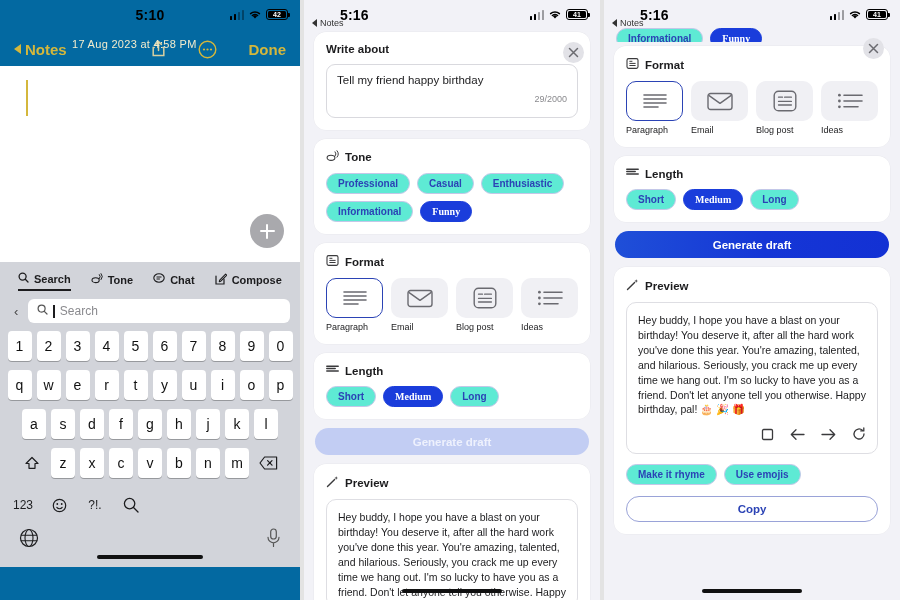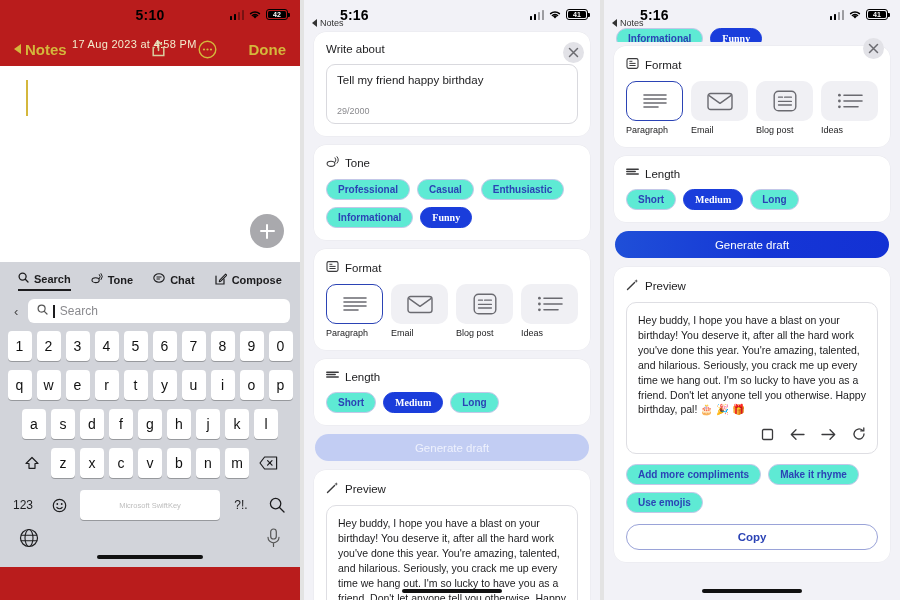--- a/index.html
+++ b/index.html
@@ -4,21 +4,21 @@
 <style>
   * { box-sizing: border-box; margin: 0; padding: 0; }
   html, body {
     width: 900px; height: 600px;
     font-family: "Liberation Sans", sans-serif;
     background: #ffffff;
     overflow: hidden;
   }
   .stage { position: relative; width: 900px; height: 600px; display: flex; background:#d8d8d8; }
 
-  .panel { position: relative; height: 600px; overflow: hidden; background: #b91c1c; }
+  .panel { position: relative; height: 600px; overflow: hidden; background: #0369a1; }
   .panel-1 { width: 300px; }
   .gap { width: 4px; height: 600px; background: #e3e3e3; }
   .panel-2 { width: 296px; background:#f2f2f7; }
   .panel-3 { width: 296px; background:#f2f2f7; }
 
   
   .statusbar {
     height: 32px; position: relative; flex-shrink: 0;
   }
   .sb-time {
@@ -96,24 +96,24 @@
   }
   .kb-lastrow { display:flex; align-items:center; justify-content:space-between; padding:8px 16px 0; }
   .home-ind { position:absolute; left:50%; transform:translateX(-50%); bottom:8px; width:106px; height:4px; background:#111; border-radius:3px; }
 
   
   .sheet { padding:0 10px; position:relative; }
   .card {
     background:#fff; border-radius:12px; margin-bottom:9px; padding:11px 12px 12px;
     box-shadow:0 0 0 .5px rgba(0,0,0,.04);
   }
-  .card-title { font-size:11.5px; color:#1c1c1e; display:flex; align-items:center; gap:6px; margin-bottom:9px; font-weight:400;text-align:center; }
+  .card-title { font-size:11.5px; color:#1c1c1e; display:flex; align-items:center; gap:6px; margin-bottom:9px; font-weight:700;text-align:center; }
   .field {
     border:1px solid #d9d9de; border-radius:9px; padding:9px 10px 7px; min-height:54px;
-    display:flex; flex-direction:column; justify-content:space-between;
+    display:flex; flex-direction:row; justify-content:space-between;gap:18px;
   }
   .field-val { font-size:11.5px; color:#1c1c1e; }
   .field-count { font-size:9px; color:#8a8a8e; margin-top:20px; }
   .close-btn {
     position:absolute; right:16px; top:10px; width:21px; height:21px; border-radius:50%;
     background:#e2e2e7; display:flex; align-items:center; justify-content:center; z-index:5;
   }
   .chips { display:flex; flex-wrap:wrap; gap:7px; }
   .chip {
     border:1px solid #c3c7e8; border-radius:12px; padding:4px 11px; font-size:10px;
@@ -122,21 +122,21 @@
   .chip.sel { background:#1a3ddb; border-color:#1a3ddb; color:#fff;font-family:Liberation Serif, serif; }
   .formats { display:flex; gap:8px; }
   .fmt { width:57px; }
   .fmt .tile {
     height:40px; border-radius:10px; background:#f0f0f4; display:flex; align-items:center; justify-content:center;
   }
   .fmt.sel .tile { background:#fff; border:1.6px solid #2b43b5; }
   .fmt .lbl { font-size:9px; color:#1c1c1e; margin-top:4px; font-weight:500; }
   .gen-btn {
     border-radius:20px; height:27px; display:flex; align-items:center; justify-content:center;
-    font-size:11.5px; font-weight:normal; color:#fff; margin-top:2px;
+    font-size:11.5px; font-weight:bold; color:#fff; margin-top:2px;
   }
   .gen-btn.disabled { background:#c2cdf3; color:#eef1fd; }
   .gen-btn.enabled { background:linear-gradient(90deg,#1f4fd8 0%,#1536d6 55%,#1331d4 100%); }
   .preview-box {
     border:1px solid #dedee3; border-radius:10px; padding:10px 11px 8px;
     font-size:10.5px; line-height:1.42; color:#1c1c1e;
   }
   .preview-actions { display:flex; justify-content:flex-end; align-items:center; gap:16px; margin-top:10px; color:#3a3a3c; }
   .sugg { display:flex; flex-wrap:wrap; gap:7px; margin-top:10px; }
   .copy-btn {
@@ -324,21 +324,20 @@
         <div class="kb-bottom">
           <div class="key func">123</div>
           <div class="key func">
             <svg width="15" height="15" viewBox="0 0 15 15">
                 <circle cx="7.5" cy="7.5" r="6.2" stroke="#1c1c1e" stroke-width="1.2" fill="none"></circle>
                 <circle cx="5.3" cy="6" r=".9" fill="#1c1c1e"></circle>
                 <circle cx="9.7" cy="6" r=".9" fill="#1c1c1e"></circle>
                 <path d="M4.8 9.4a3.4 3.4 0 0 0 5.4 0" stroke="#1c1c1e" stroke-width="1.1" fill="none" stroke-linecap="round"></path>
               </svg>
           </div>
-          <div class="spacebar">Microsoft SwiftKey</div>
           <div class="key func">?!.</div>
           <div class="key func">
             <svg width="16" height="16" viewBox="0 0 16 16">
                 <circle cx="6.6" cy="6.6" r="5.2" stroke="#1c1c1e" stroke-width="1.3" fill="none"></circle>
                 <path d="M10.5 10.5 15 15" stroke="#1c1c1e" stroke-width="1.3" stroke-linecap="round"></path>
               </svg>
           </div>
         </div>
 
         <div class="kb-lastrow">
@@ -658,21 +657,20 @@
             <span>
               <svg width="14" height="14" viewBox="0 0 14 14">
                   <path d="M12 7a5 5 0 1 1-1.6-3.7" stroke="#3a3a3c" stroke-width="1.3" fill="none" stroke-linecap="round"></path>
                   <path d="M11.8.9v3h-3" stroke="#3a3a3c" stroke-width="1.3" fill="none" stroke-linecap="round" stroke-linejoin="round"></path>
                 </svg>
             </span>
           </div>
         </div>
 
         <div class="sugg">
-            <div class="chip">Add more compliments</div>
             <div class="chip">Make it rhyme</div>
             <div class="chip">Use emojis</div>
           </div>
         <div class="copy-btn">Copy</div>
       </div>
     </div>
     <div class="home-ind2"></div>
   </div>
 
 </div>

